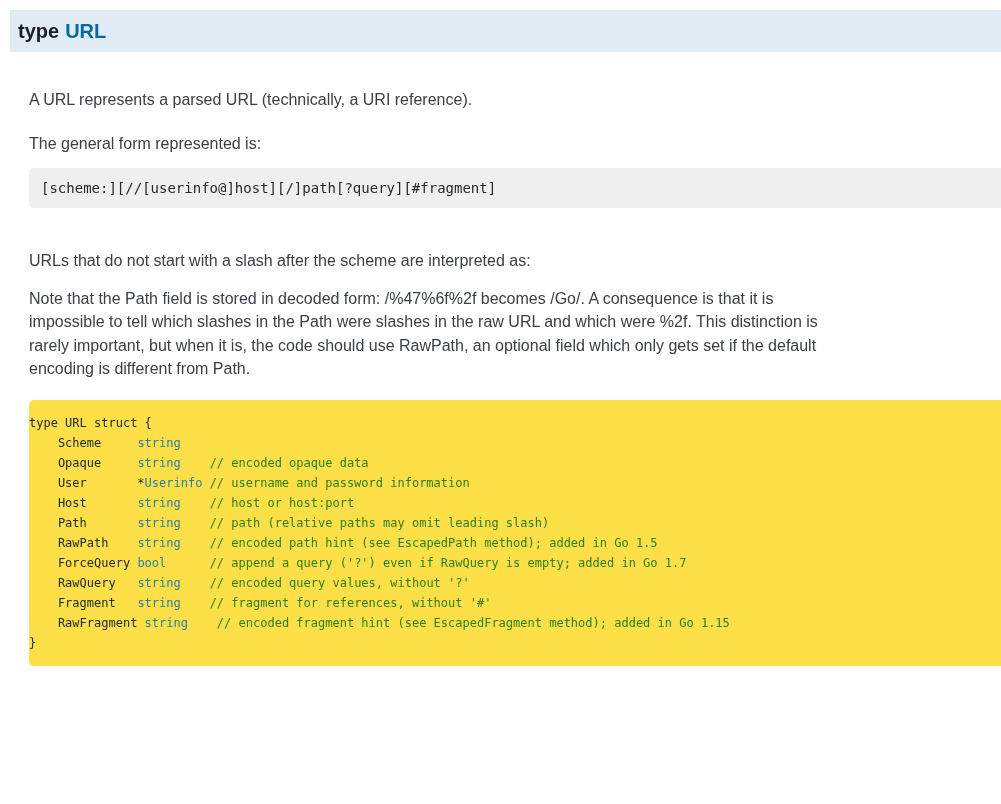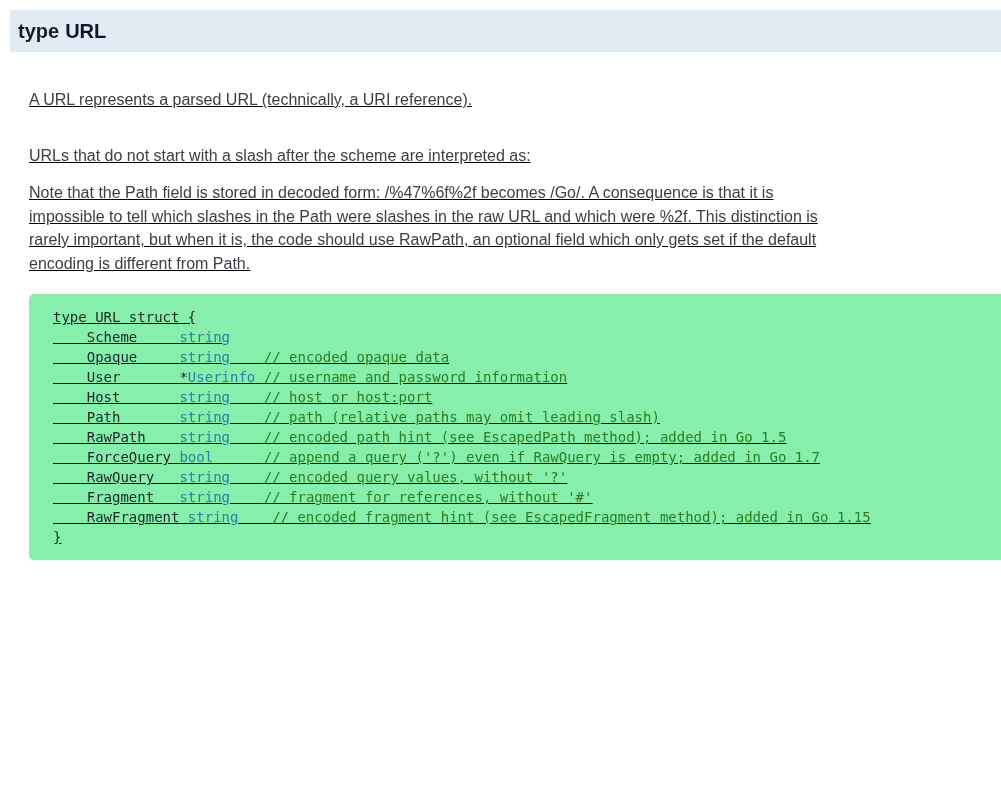--- a/index.html
+++ b/index.html
@@ -13,69 +13,71 @@
     margin: 10px 0 0 10px;
     height: 42px;
     background: #e1ebf4;
     display: flex;
     align-items: center;
     padding-left: 8px;
     font-size: 20px;
     font-weight: bold;
   }
   .type-header .kw { color: #1a1d21; }
-  .type-header .type-link { color: #0f172a; margin-left: 6px; text-decoration: none; cursor: pointer; }
-  .content { margin-left: 29px; text-decoration: underline; }
+  .type-header .type-link { color: #0369a1; margin-left: 6px; text-decoration: none; cursor: pointer; }
+  .content { margin-left: 29px; }
   .content p {
     color: #3b4046;
     font-size: 16px;
     line-height: 23.5px;
     white-space: pre-line;
   }
   .p1 { margin-top: 36px; }
   .p2 { margin-top: 20px; }
-  .p3 { margin-top: 32px; }
+  .p3 { margin-top: 41px; }
   .p4 { margin-top: 14px; }
   .p5 { margin-top: 22px; }
   pre.codeblock {
     margin-top: 13px;
     background: #efefef;
     border-radius: 5px 0 0 5px;
     padding: 13px 12px;
     font-family: "DejaVu Sans Mono", monospace;
     font-size: 14px;
     line-height: 14px;
     color: #24292f;
     white-space: pre;
   }
   pre.codeblock.second { margin-top: 19px; }
   pre.struct-block {
     margin-top: 19px;
-    background: #86efac;
+    background: #fde047;
     border-radius: 5px 0 0 5px;
-    padding: 13px 24px;
+    padding: 13px 0;
     font-family: "DejaVu Sans Mono", monospace;
-    font-size: 14px;
+    font-size: 12px;
     line-height: 20px;
     color: #24292f;
     white-space: pre;
   }
   .tok-plain { color: #24292f; }
   .tok-link { color: #2b7ea4; cursor: pointer; }
   .tok-comment { color: #2e7d1e; text-align: center; }
 </style>
 </head>
 <body>
 
 <div class="type-header">
   <span class="kw">type</span>
   <span class="type-link">URL</span>
 </div>
 
 <div class="content">
   <p class="p1">A URL represents a parsed URL (technically, a URI reference).</p>
+  <p class="p2">The general form represented is:</p>
+  <pre class="codeblock"><code>[scheme:][//[userinfo@]host][/]path[?query][#fragment]</code></pre>
   <p class="p3">URLs that do not start with a slash after the scheme are interpreted as:</p>
   <p class="p4">Note that the Path field is stored in decoded form: /%47%6f%2f becomes /Go/. A consequence is that it is
 impossible to tell which slashes in the Path were slashes in the raw URL and which were %2f. This distinction is
 rarely important, but when it is, the code should use RawPath, an optional field which only gets set if the default
 encoding is different from Path.</p>
   <pre class="struct-block"><div class="code-line"><span class="tok-plain">type URL struct {</span></div><div class="code-line"><span class="tok-plain">    Scheme     </span><span class="tok-link">string</span></div><div class="code-line"><span class="tok-plain">    Opaque     </span><span class="tok-link">string</span><span class="tok-plain">    </span><span class="tok-comment">// encoded opaque data</span></div><div class="code-line"><span class="tok-plain">    User       *</span><span class="tok-link">Userinfo</span><span class="tok-plain"> </span><span class="tok-comment">// username and password information</span></div><div class="code-line"><span class="tok-plain">    Host       </span><span class="tok-link">string</span><span class="tok-plain">    </span><span class="tok-comment">// host or host:port</span></div><div class="code-line"><span class="tok-plain">    Path       </span><span class="tok-link">string</span><span class="tok-plain">    </span><span class="tok-comment">// path (relative paths may omit leading slash)</span></div><div class="code-line"><span class="tok-plain">    RawPath    </span><span class="tok-link">string</span><span class="tok-plain">    </span><span class="tok-comment">// encoded path hint (see EscapedPath method); added in Go 1.5</span></div><div class="code-line"><span class="tok-plain">    ForceQuery </span><span class="tok-link">bool</span><span class="tok-plain">      </span><span class="tok-comment">// append a query ('?') even if RawQuery is empty; added in Go 1.7</span></div><div class="code-line"><span class="tok-plain">    RawQuery   </span><span class="tok-link">string</span><span class="tok-plain">    </span><span class="tok-comment">// encoded query values, without '?'</span></div><div class="code-line"><span class="tok-plain">    Fragment   </span><span class="tok-link">string</span><span class="tok-plain">    </span><span class="tok-comment">// fragment for references, without '#'</span></div><div class="code-line"><span class="tok-plain">    RawFragment </span><span class="tok-link">string</span><span class="tok-plain">    </span><span class="tok-comment">// encoded fragment hint (see EscapedFragment method); added in Go 1.15</span></div><div class="code-line"><span class="tok-plain">}</span></div></pre>
 </div>
 
 </body></html>

